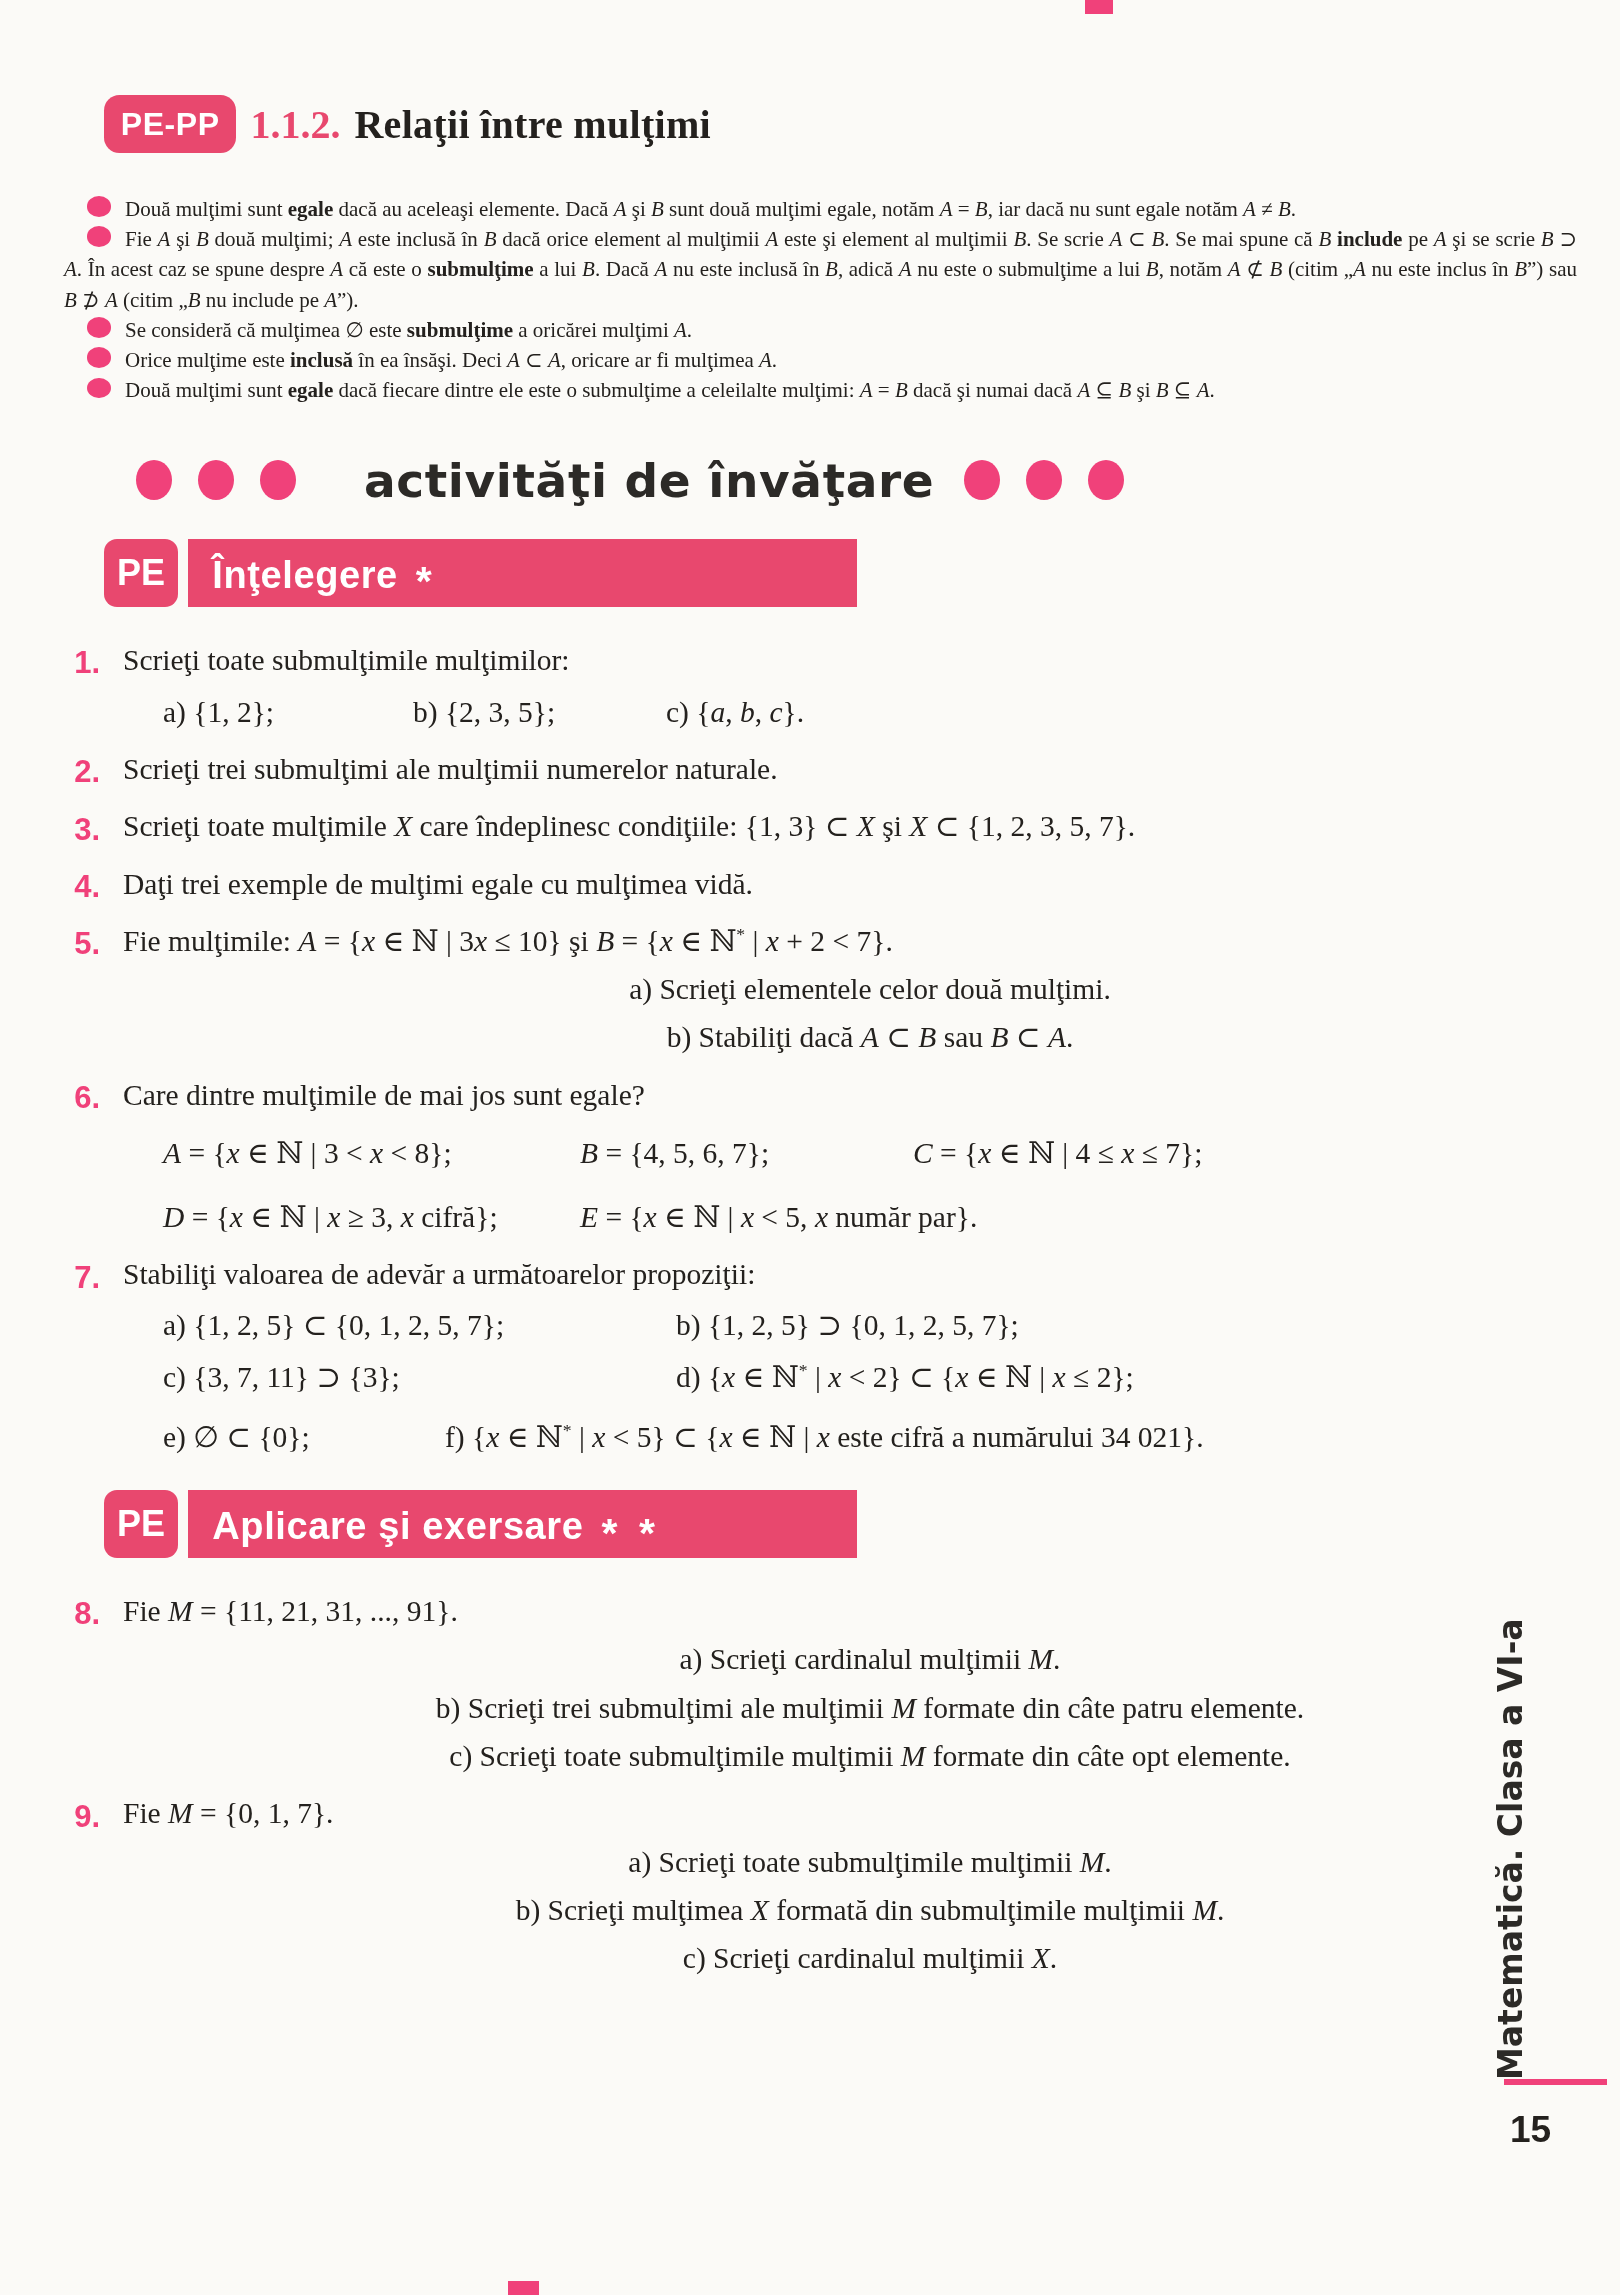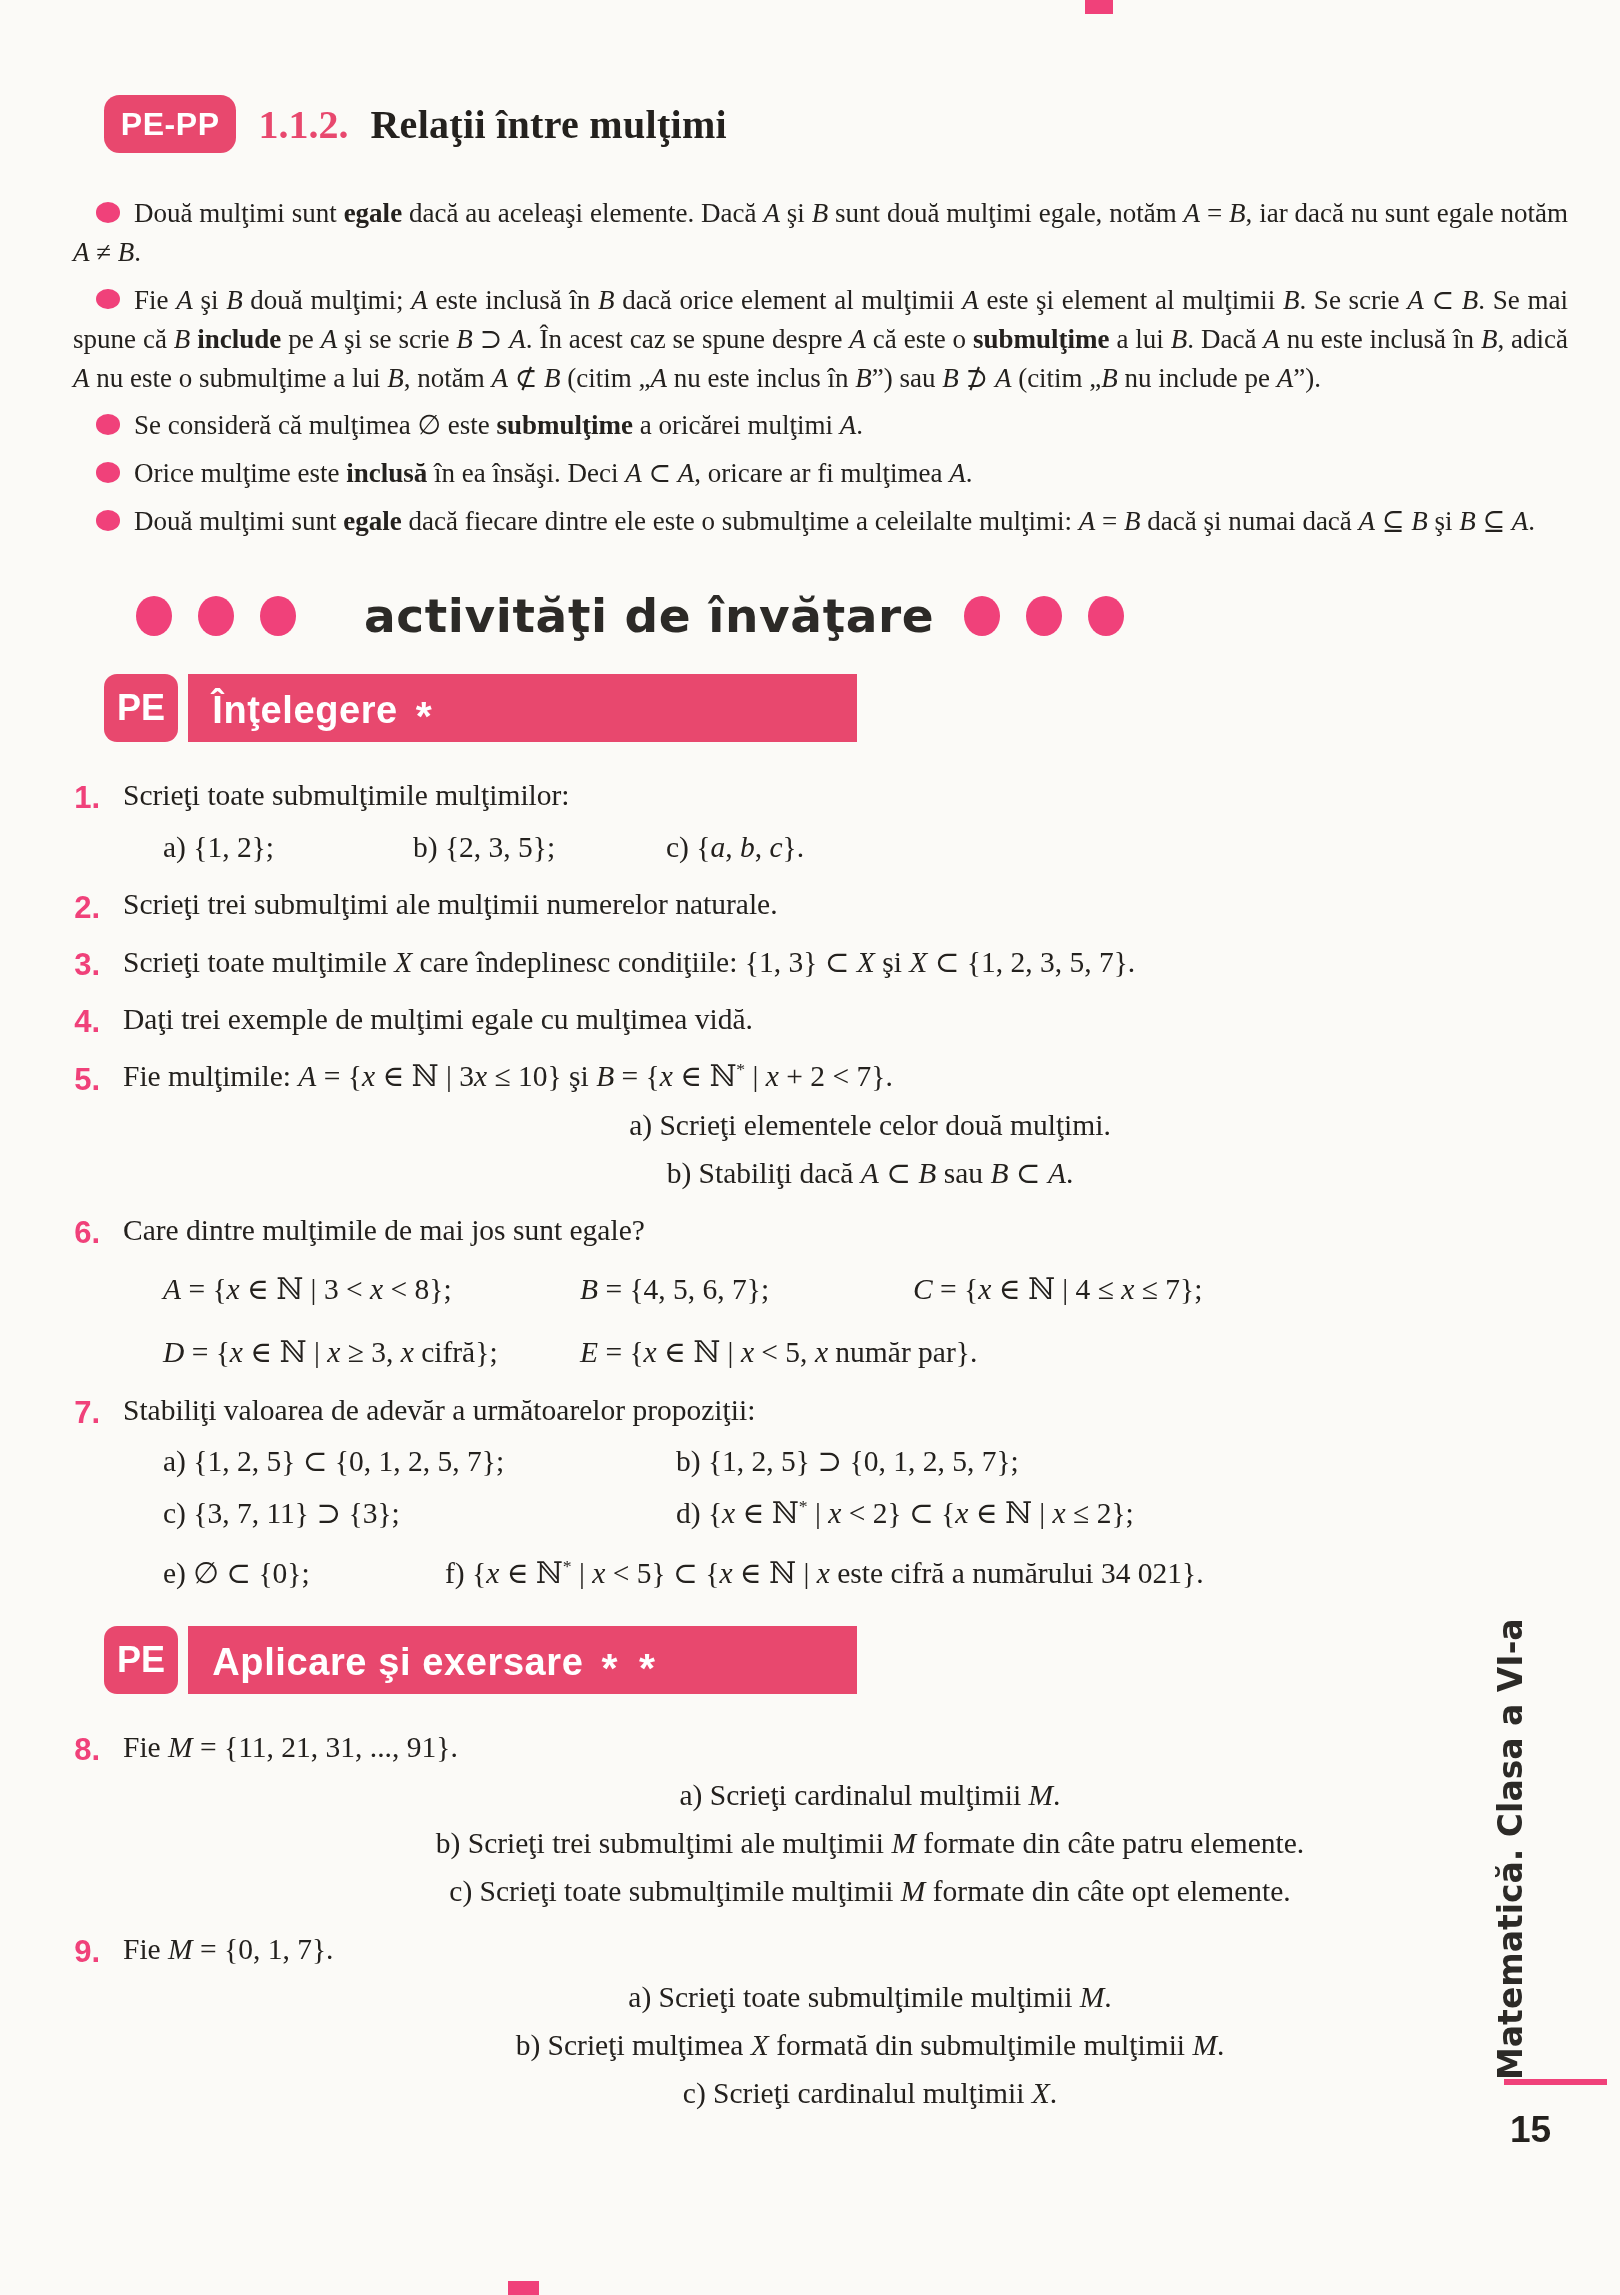--- a/index.html
+++ b/index.html
@@ -13,33 +13,33 @@
     position:relative;
     width:1621px;height:2295px;
     background:var(--paper);
     font-family:"Liberation Serif","DejaVu Serif",serif;
     color:var(--ink);
     overflow:hidden;
   }
   .content{position:absolute;left:64px;top:95px;width:1513px;}
 
   
-  .header{display:flex;align-items:center;gap:22px;margin:0 0 41px 40px;}
+  .header{display:flex;align-items:center;gap:14px;margin:0 0 41px 40px;}
   .badge-pepp{
     background:var(--pink);color:#fff;
     font-family:"Liberation Sans","DejaVu Sans",sans-serif;
     font-weight:bold;font-size:32px;line-height:1;
     padding:13px 16.7px;border-radius:15.4px;letter-spacing:0.6px;
   }
   .sec-num{color:var(--pink);font-weight:bold;font-size:40px;}
   .sec-title{font-weight:bold;font-size:40px;letter-spacing:0.3px;}
 
   
   .theory p{
-    margin:9px;font-size:27px;line-height:1.44;
+    margin:0;font-size:21px;line-height:1.44;
     text-align:justify;text-indent:23px;
   }
   .dot-inline{
     display:inline-block;width:24px;height:20.5px;border-radius:50%;
     background:var(--pink-bright);margin-right:14px;vertical-align:-0.6px;
   }
   .sg-b{font-weight:bold;}
   .sg-i{font-style:italic;}
   .sg-sup{vertical-align:super;font-size:60%;line-height:0;}
 

